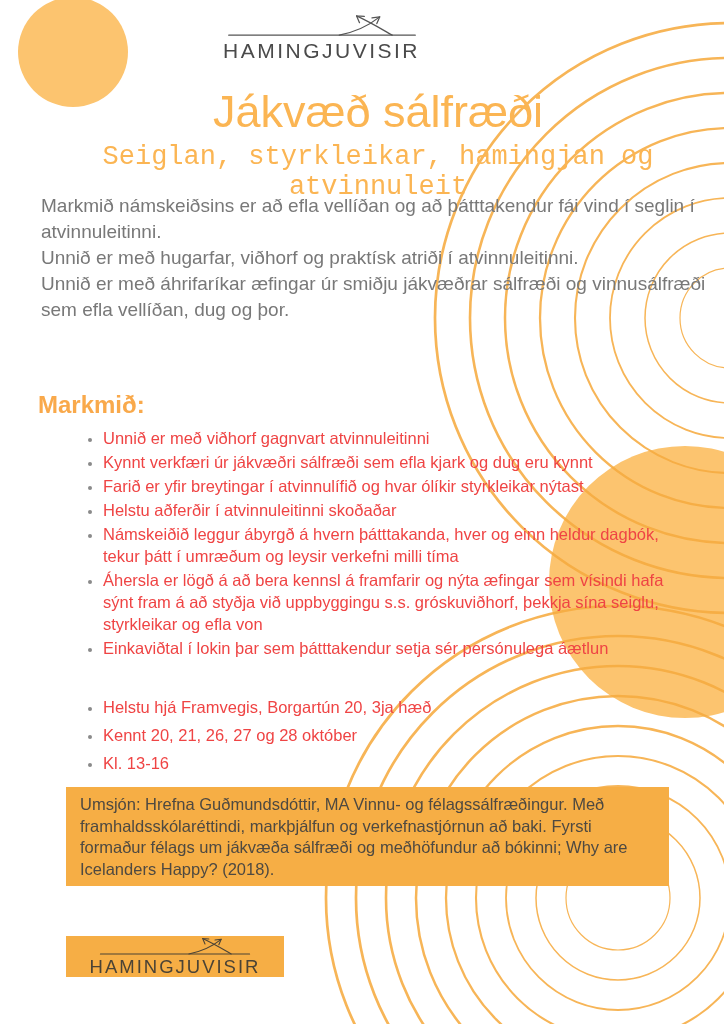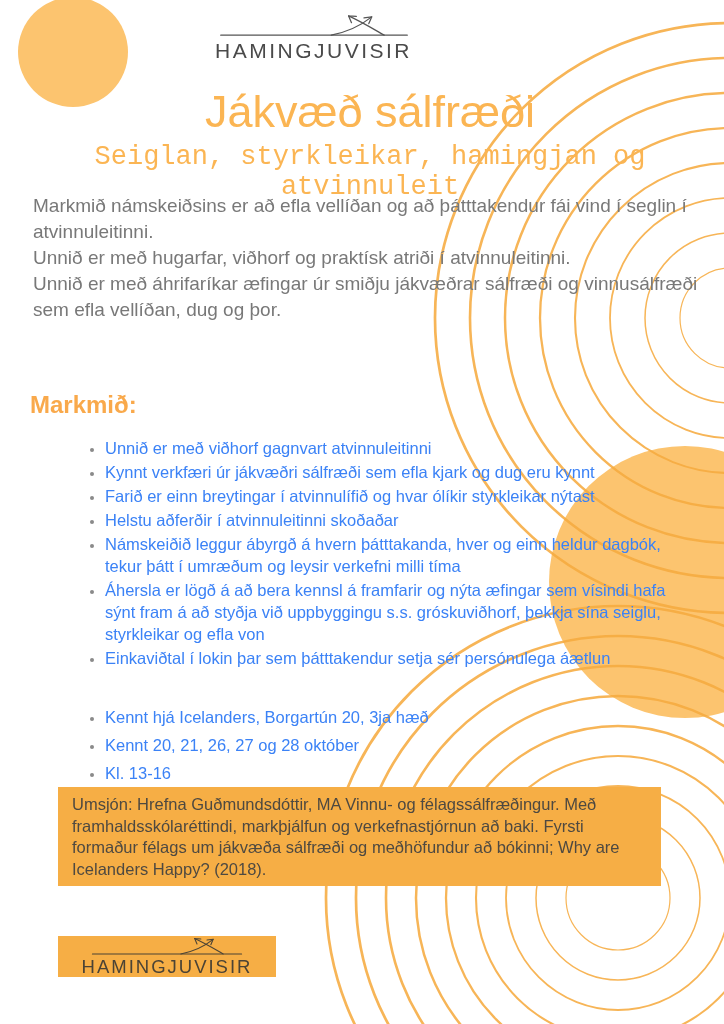--- a/index.html
+++ b/index.html
@@ -5,40 +5,40 @@
   html,body{margin:0;padding:0;background:#e8e8e8;}
   .page{
     position:relative;
     width:724px;height:1024px;
     background:#ffffff;
     overflow:hidden;
     font-family:"Liberation Sans", sans-serif;
     margin:0 auto;
   }
   .decor{position:absolute;left:0;top:0;width:724px;height:1024px;z-index:0;}
-  .content{position:absolute;left:8px;top:0;width:611px;height:1024px;z-index:1;}
+  .content{position:absolute;left:16px;top:0;width:611px;height:1024px;z-index:1;}
 
   .brand{position:absolute;top:14px;left:50%;transform:translateX(-50%);width:210px;text-align:center;}
   .brand-mark{display:block;margin:0 auto;width:196px;height:25px;}
   .brand-text{font-size:21px;letter-spacing:2.5px;color:#4a4a4a;font-weight:400;white-space:nowrap;}
 
   .title{position:absolute;top:86px;left:0;width:724px;margin:0;text-align:center;
          font-size:45px;font-weight:400;color:#FBB553;}
   .subtitle{position:absolute;top:142px;left:0;width:724px;text-align:center;
             font-size:27px;color:#FBB553;font-family:Liberation Mono, monospace;}
 
   .intro{position:absolute;top:193px;left:25px;width:688px;color:#787878;
          font-size:19px;line-height:26px;}
   .intro p{margin:0;}
 
   .section-heading{position:absolute;left:22px;font-size:24px;font-weight:bold;color:#F9A94B;}
   .heading-markmid{top:391px;}
   .heading-fyrirkomulag{top:655px;}
 
-  ul.bullets{position:absolute;margin:16px;padding:0 0 0 17px;color:#3b82f6;}
+  ul.bullets{position:absolute;margin:6px;padding:0 0 0 17px;color:#ef4444;}
   ul.bullets li{font-size:16.5px;line-height:22px;}
   ul.bullets li::marker{color:#8a8a8a;font-size:13px;}
   .bullets-markmid{left:64px;top:421px;width:582px;}
   .bullets-markmid li{margin-bottom:2px;}
   .bullets-fyrirkomulag{left:64px;top:690px;width:582px;}
   .bullets-fyrirkomulag li{margin-bottom:6px;}
 
   .umsjon-box{position:absolute;left:50px;top:787px;width:603px;height:99px;
               background:#F6AE45;box-sizing:border-box;padding:7px 14px;}
   .umsjon-box p{margin:0;font-size:16.5px;line-height:21.5px;color:#4e4941;}
@@ -104,29 +104,29 @@
     <div class="intro">
       <p>Markmið námskeiðsins er að efla vellíðan og að þátttakendur fái vind í seglin í atvinnuleitinni.</p>
       <p>Unnið er með hugarfar, viðhorf og praktísk atriði í atvinnuleitinni.</p>
       <p>Unnið er með áhrifaríkar æfingar úr smiðju jákvæðrar sálfræði og vinnusálfræði sem efla vellíðan, dug og þor.</p>
     </div>
 
     <div class="section-heading heading-markmid">Markmið:</div>
     <ul class="bullets bullets-markmid">
       <li>Unnið er með viðhorf gagnvart atvinnuleitinni</li>
       <li>Kynnt verkfæri úr jákvæðri sálfræði sem efla kjark og dug eru kynnt</li>
-      <li>Farið er einn breytingar í atvinnulífið og hvar ólíkir styrkleikar nýtast</li>
+      <li>Farið er yfir breytingar í atvinnulífið og hvar ólíkir styrkleikar nýtast</li>
       <li>Helstu aðferðir í atvinnuleitinni skoðaðar</li>
       <li>Námskeiðið leggur ábyrgð á hvern þátttakanda, hver og einn heldur dagbók, tekur þátt í umræðum og leysir verkefni milli tíma</li>
       <li>Áhersla er lögð á að bera kennsl á framfarir og nýta æfingar sem vísindi hafa sýnt fram á að  styðja við uppbyggingu s.s. gróskuviðhorf, þekkja sína seiglu, styrkleikar og efla von</li>
       <li>Einkaviðtal í lokin þar sem þátttakendur setja sér persónulega áætlun</li>
     </ul>
 
     <ul class="bullets bullets-fyrirkomulag">
-      <li>Kennt hjá Icelanders, Borgartún 20, 3ja hæð</li>
+      <li>Helstu hjá Framvegis, Borgartún 20, 3ja hæð</li>
       <li>Kennt 20, 21, 26, 27 og 28 október</li>
       <li>Kl. 13-16</li>
     </ul>
 
     <div class="umsjon-box">
       <p>Umsjón: Hrefna Guðmundsdóttir, MA Vinnu- og félagssálfræðingur. Með framhaldsskólaréttindi, markþjálfun og verkefnastjórnun að baki. Fyrsti formaður félags um jákvæða sálfræði og meðhöfundur að bókinni; Why are Icelanders Happy? (2018).</p>
     </div>
 
     <div class="footer-logo-box">
       <svg class="footer-mark" viewBox="0 0 200 26" xmlns="http://www.w3.org/2000/svg">

